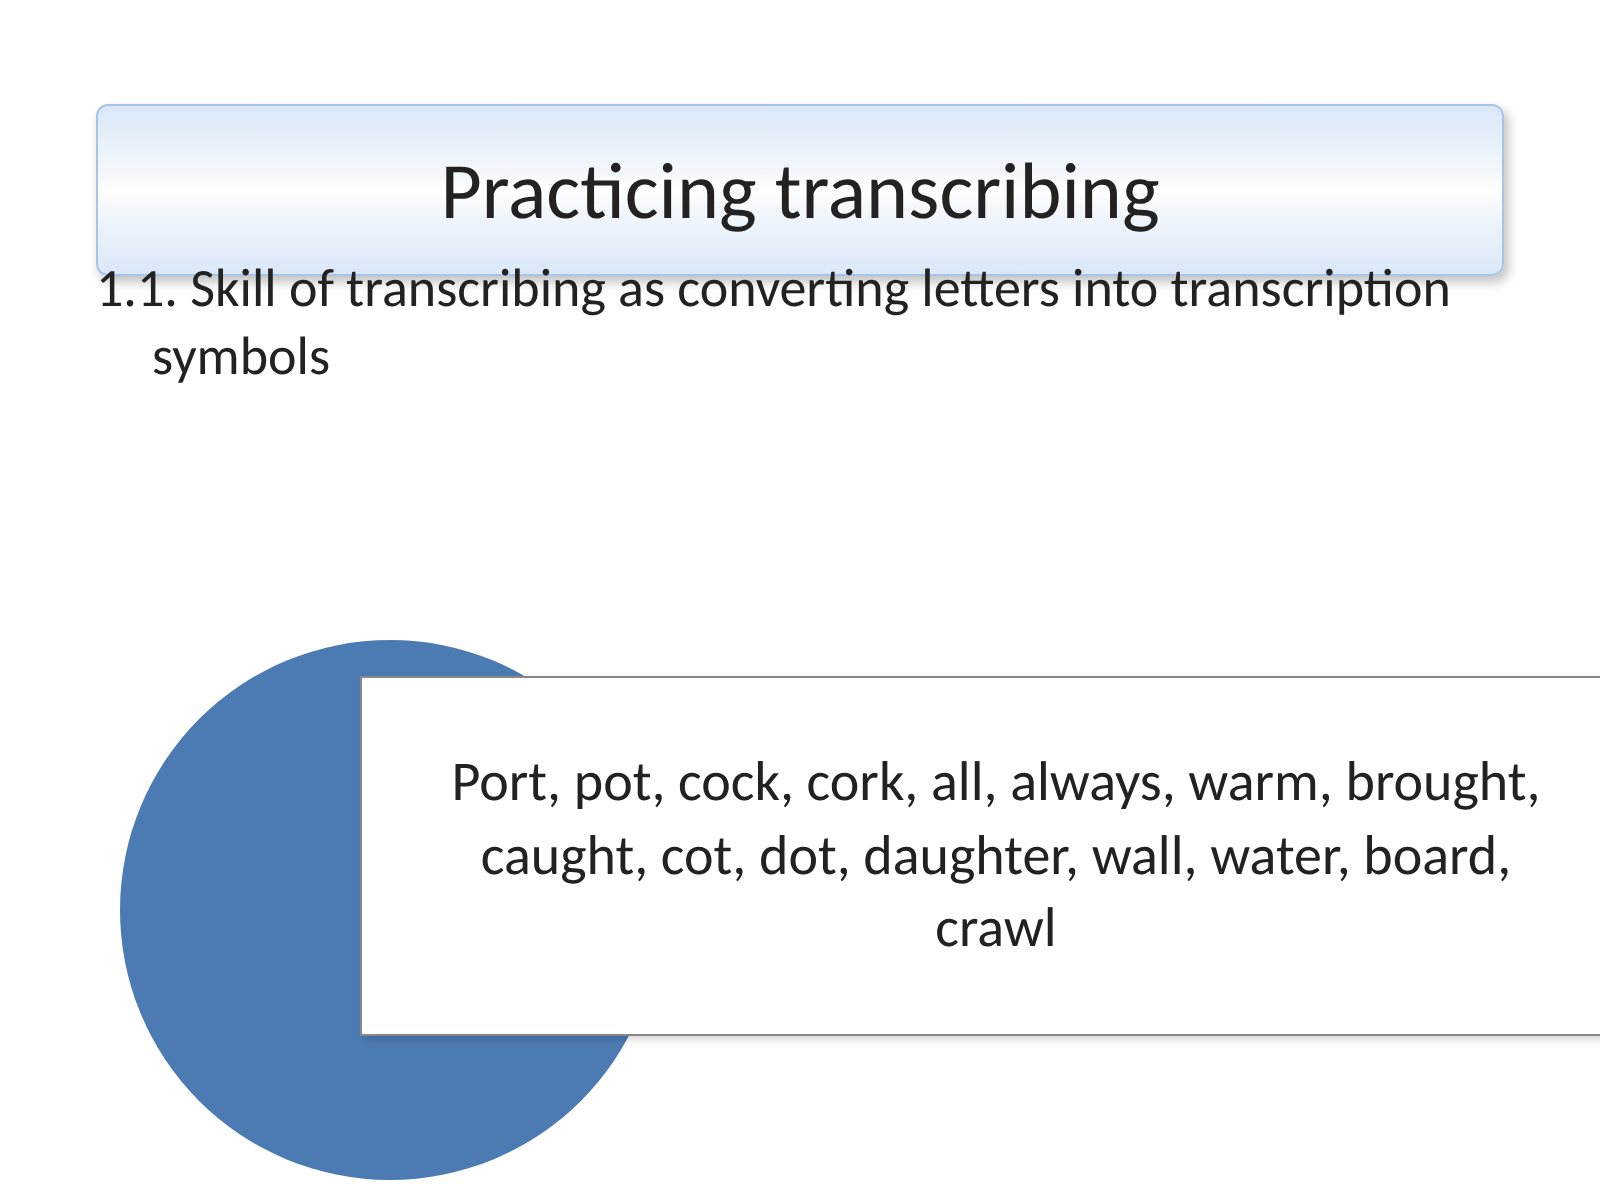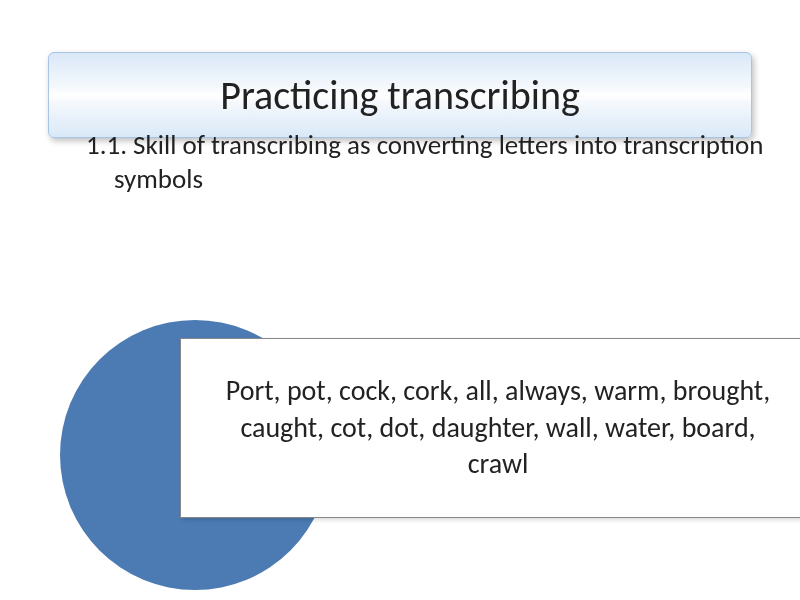--- a/index.html
+++ b/index.html
@@ -29,21 +29,20 @@
   .title-text {
     font-size: 40px;
     color: #222;
     font-weight: 400;
   }
   .body-area {
     position: absolute;
     top: 128px;
     left: 48px;
     width: 704px;
-    margin-left: 38px;
   }
   .skill-line {
     font-size: 27px;
     color: #222;
     line-height: 1.25;
     text-indent: -28px;
     padding-left: 28px;
     margin-bottom: 10px;
   }
   .task-line {

